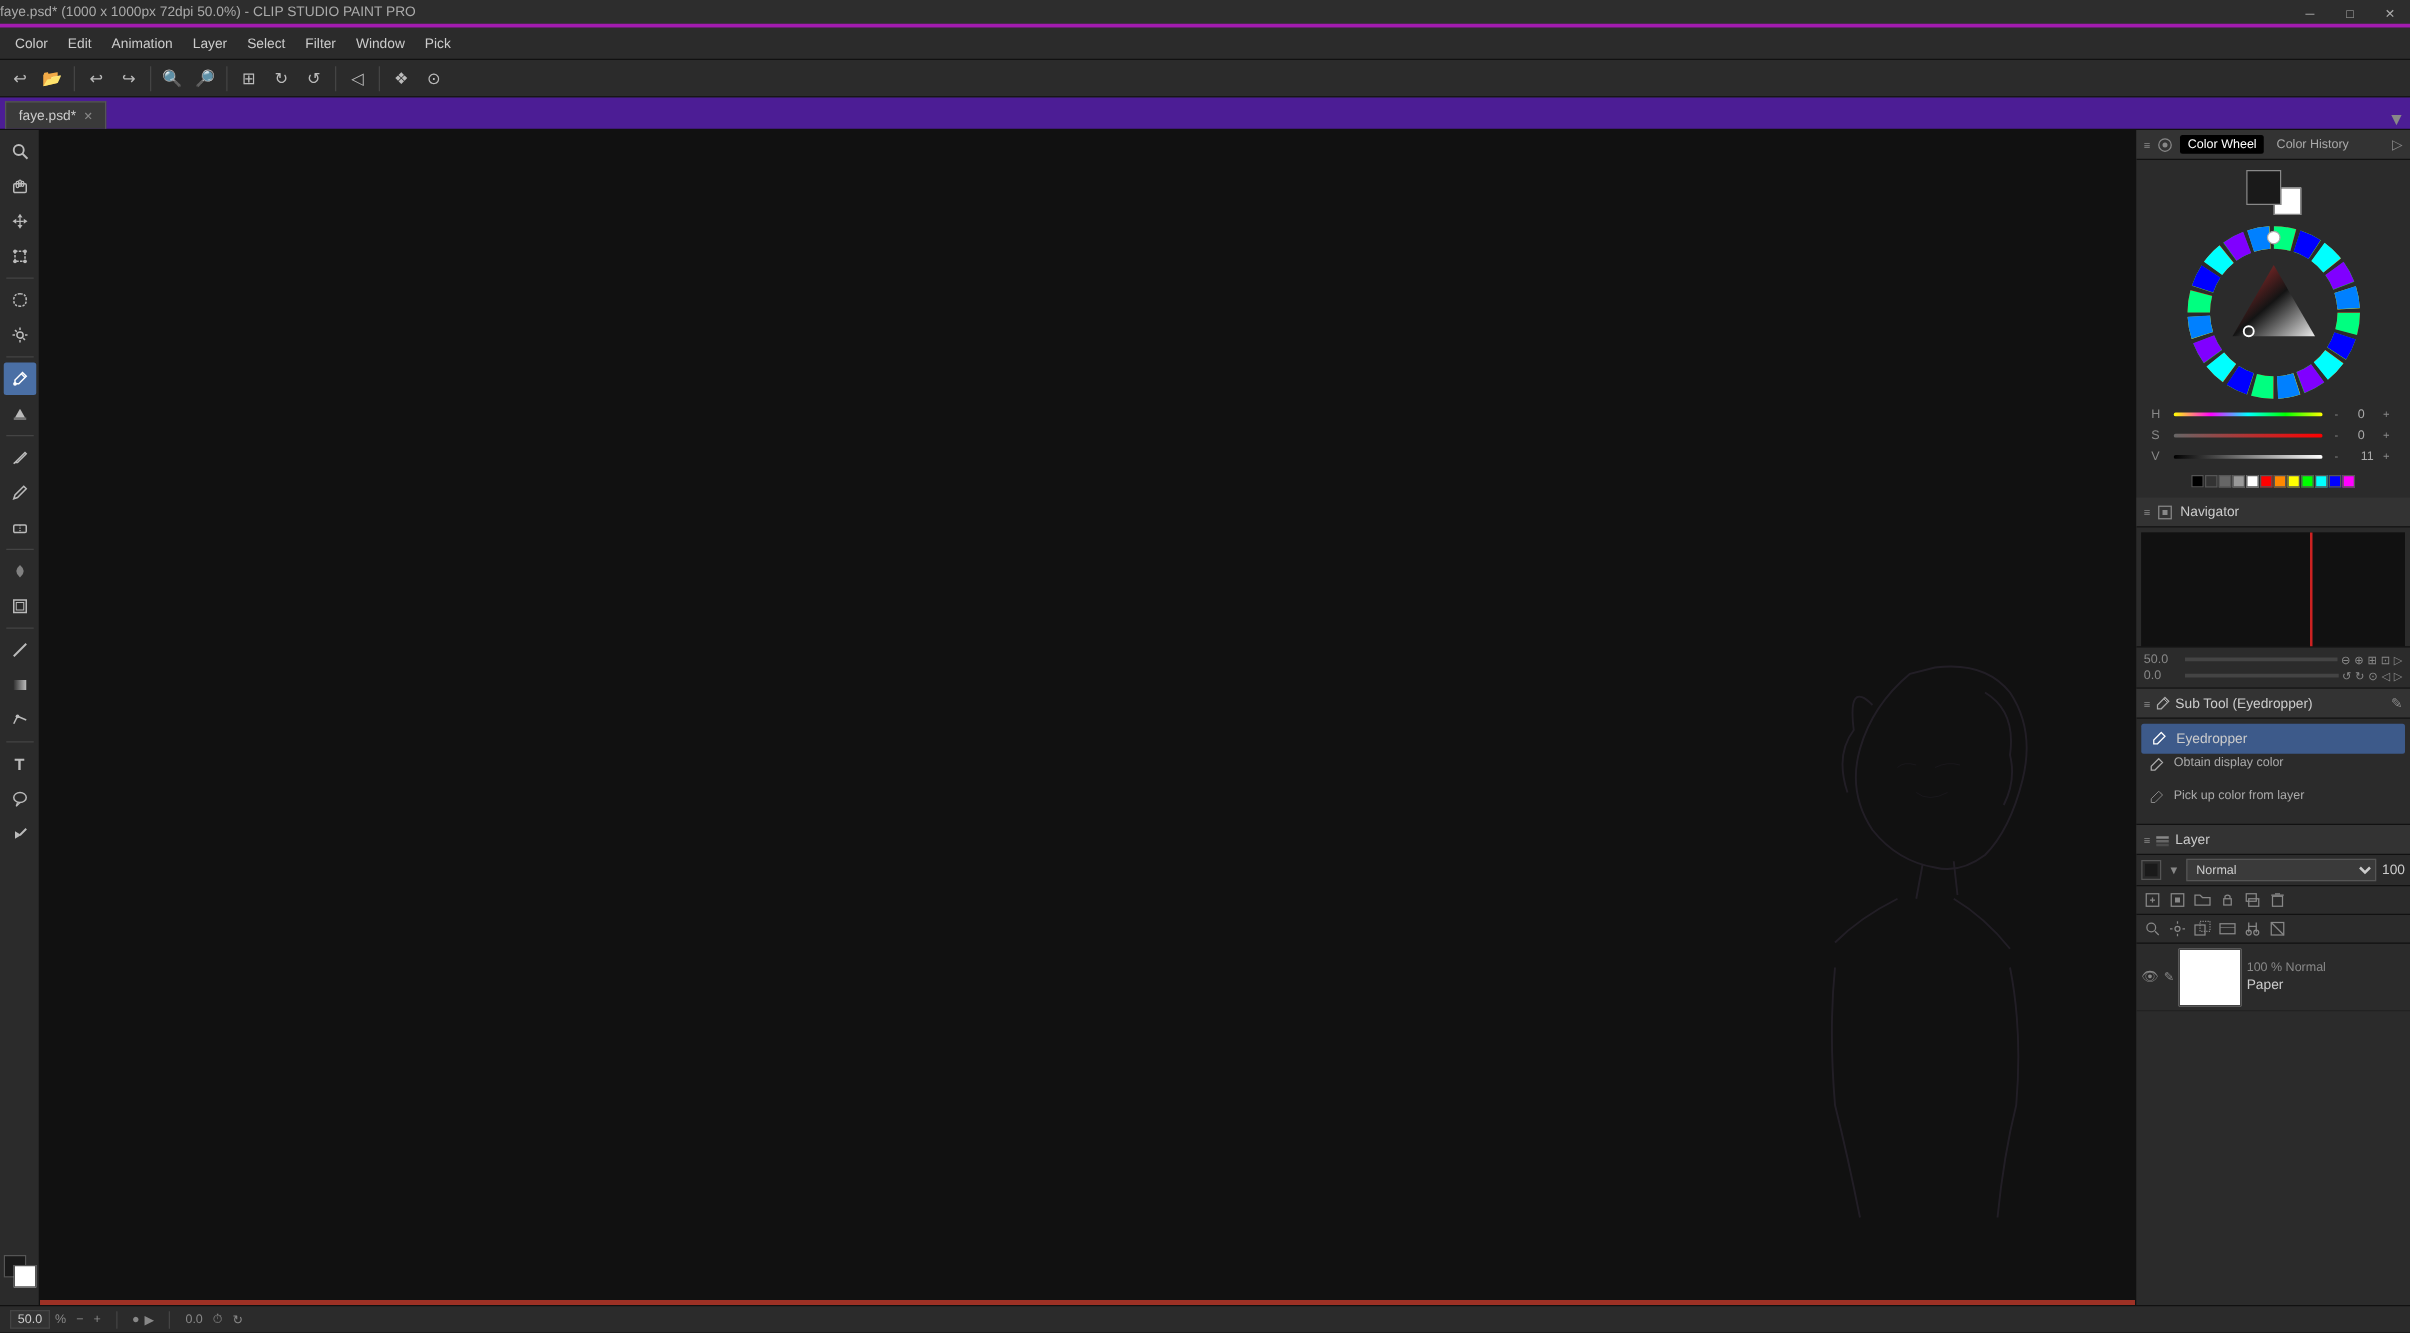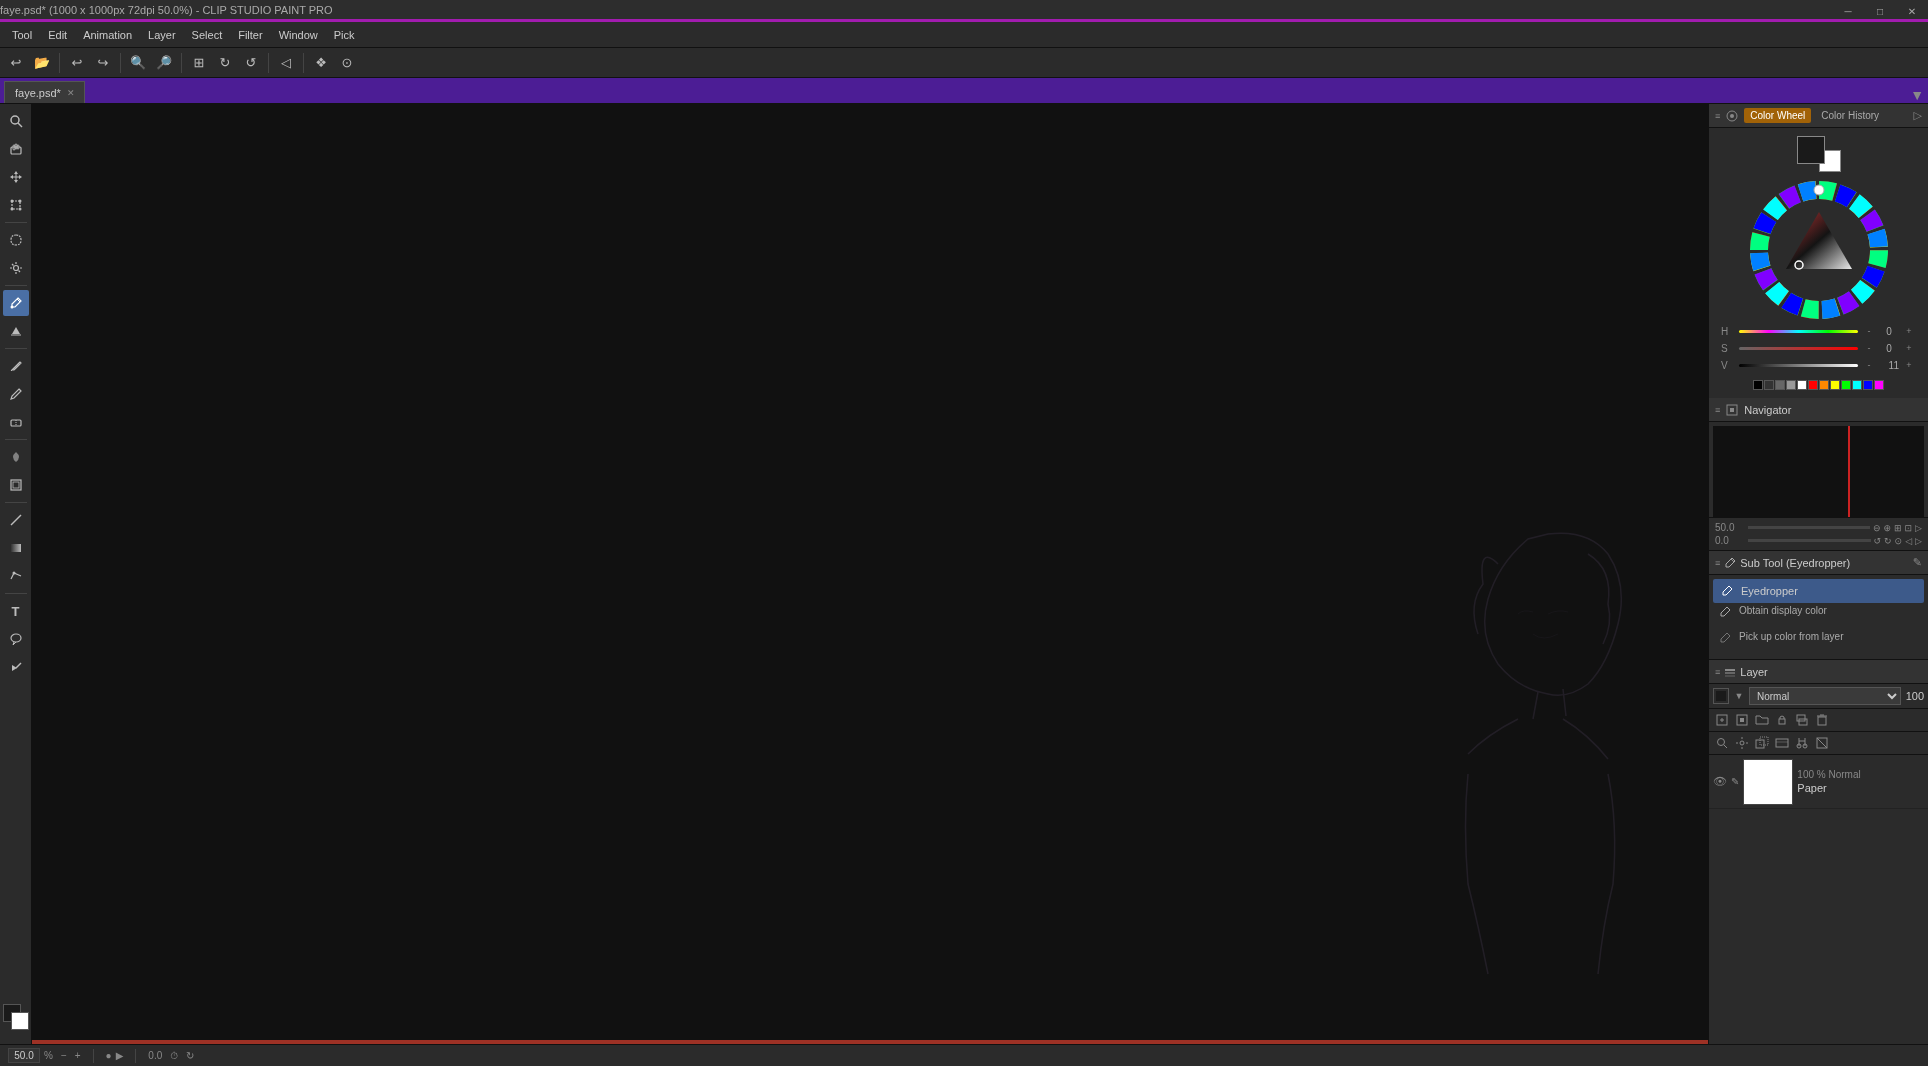--- a/index.html
+++ b/index.html
@@ -244,21 +244,21 @@
     }
     .panel-tab {
       padding: 2px 6px;
       font-size: 10px;
       color: #aaa;
       cursor: pointer;
       border-radius: 2px;
     }
     .panel-tab.active {
       color: #fff;
-      background: #a16207;
+      background: #000000;
     }
 
     
     #color-wheel-panel {
       padding: 8px;
       display: flex;
       flex-direction: column;
       align-items: center;
       gap: 4px;
     }
@@ -502,21 +502,21 @@
 <div id="title-bar">
   <span>faye.psd* (1000 x 1000px 72dpi 50.0%) - CLIP STUDIO PAINT PRO</span>
   <div class="win-controls">
     <span>─</span>
     <span>□</span>
     <span class="close-btn">✕</span>
   </div>
 </div>
 
 <div id="menu-bar">
-    <div class="menu-item">Tool</div>
+    <div class="menu-item">Color</div>
     <div class="menu-item">Edit</div>
     <div class="menu-item">Animation</div>
     <div class="menu-item">Layer</div>
     <div class="menu-item">Select</div>
     <div class="menu-item">Filter</div>
     <div class="menu-item">Window</div>
     <div class="menu-item">Pick</div>
   </div>
 
 <div id="toolbar">

